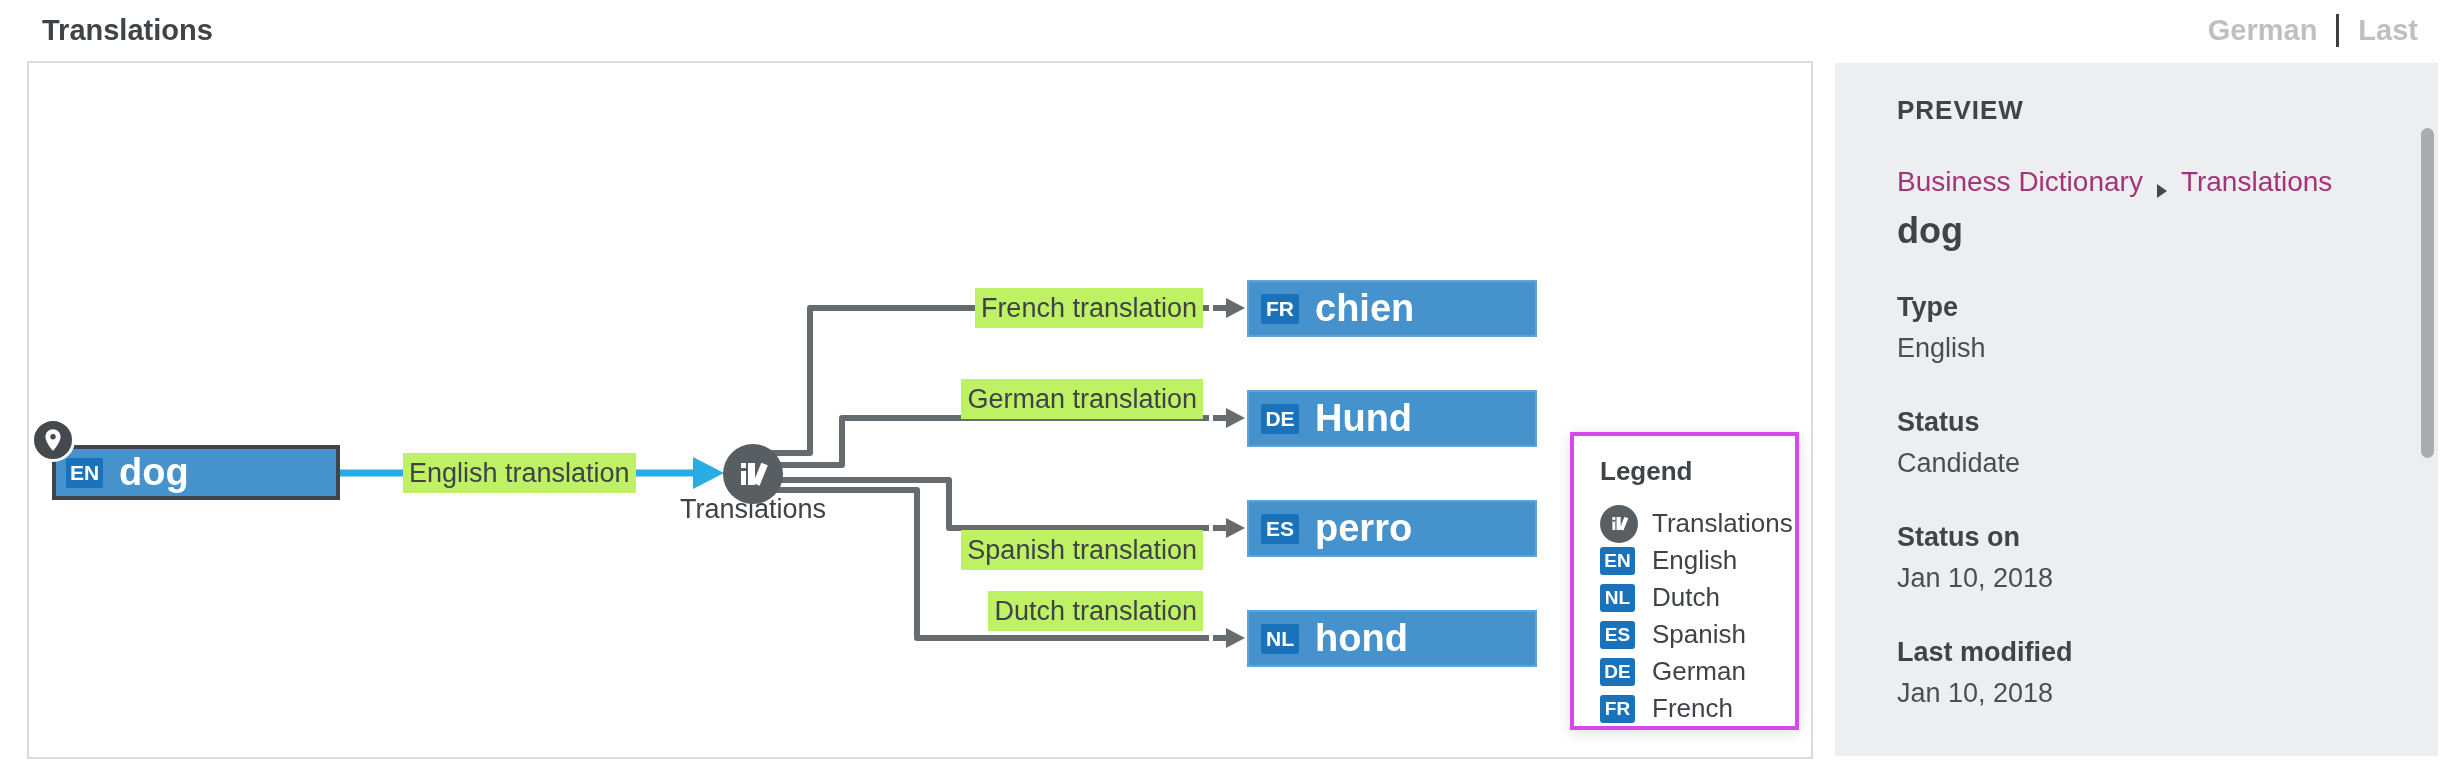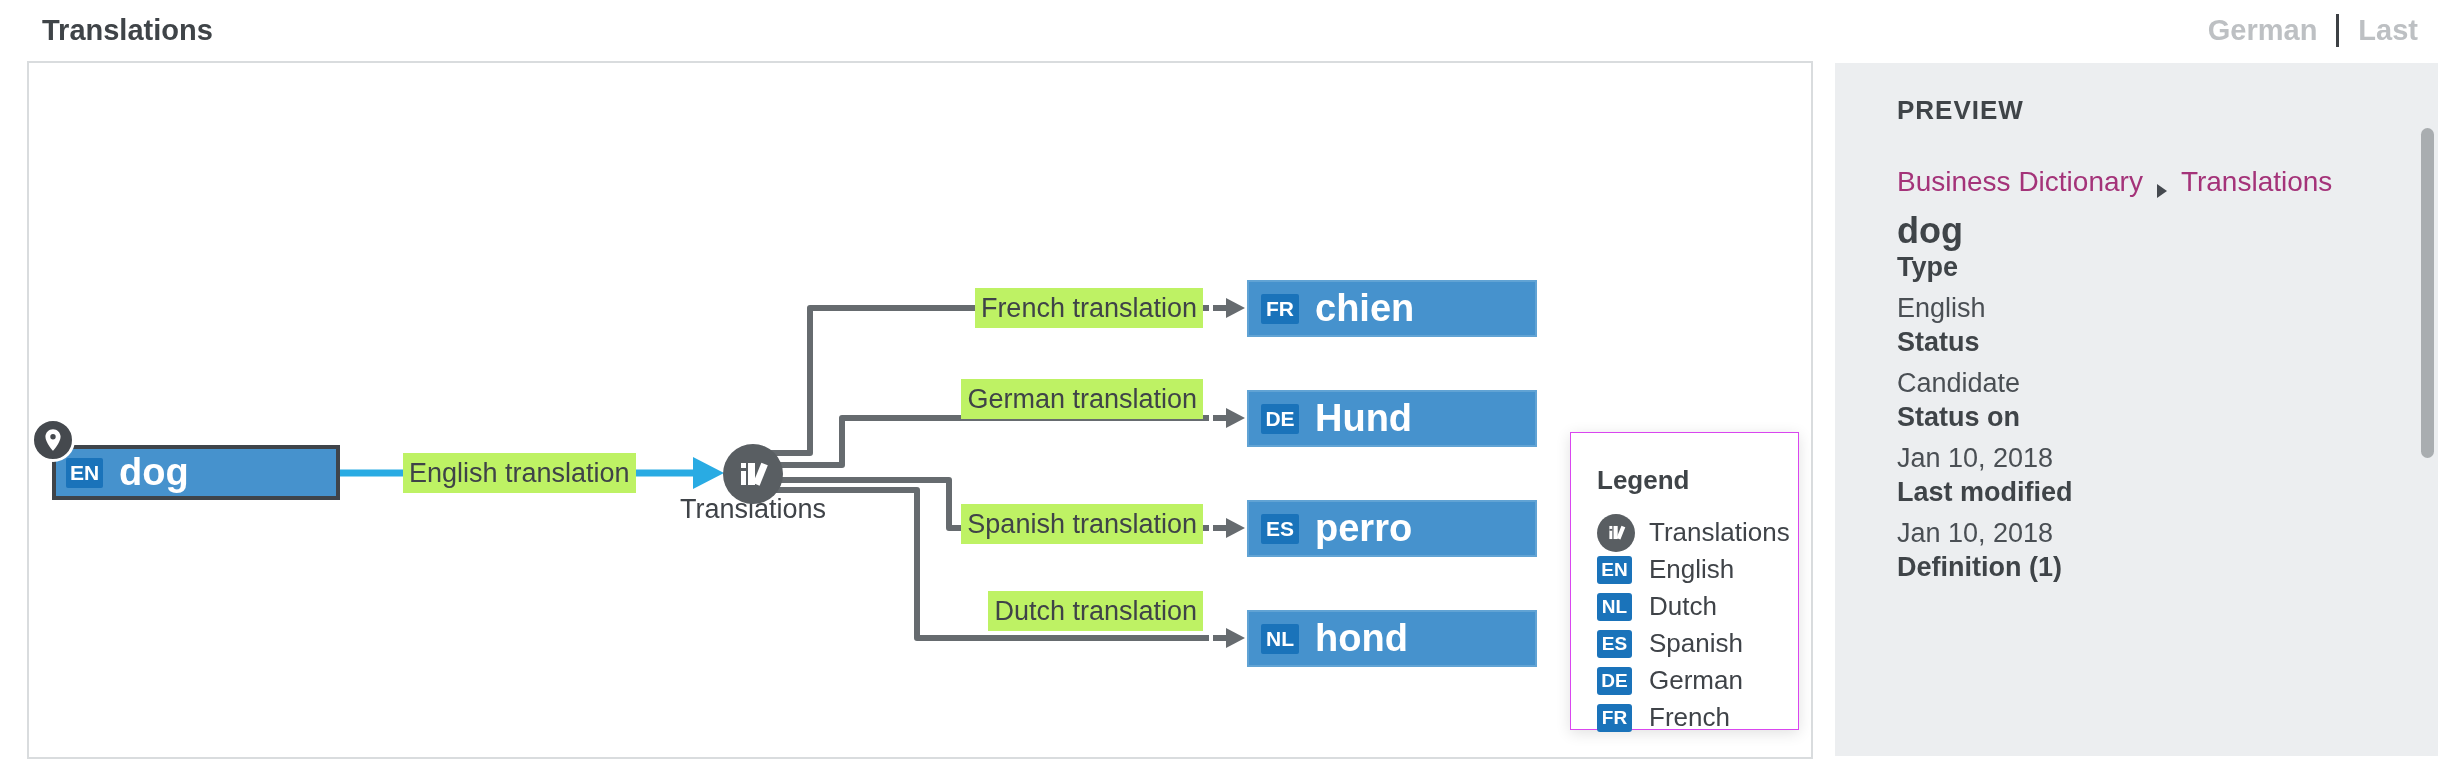--- a/index.html
+++ b/index.html
@@ -40,47 +40,47 @@
   .hub-node { position:absolute; left:694px; top:381px; width:60px; height:60px;
               background:#595e62; border-radius:50%;
               display:flex; align-items:center; justify-content:center; z-index:3; }
   .hub-label { position:absolute; left:624px; top:431px; width:200px; text-align:center;
                font-size:27px; color:#3f4348; z-index:2; }
 
   .edge-label { position:absolute; height:40px; line-height:40px; background:#bef264;
                 font-size:27px; color:#3f4348; padding:0 6px; white-space:nowrap; z-index:2; }
   .edge-label.right-anchored { right:608px; }
   .lbl-src { left:374px; top:390px; }
-  .lbl-fr { top:225px; } .lbl-de { top:316px; } .lbl-es { top:441px; } .lbl-nl { top:528px;margin-left:48px; }
+  .lbl-fr { top:225px; } .lbl-de { top:316px; } .lbl-es { top:467px; } .lbl-nl { top:528px;margin-left:48px; }
 
   
   .legend { position:absolute; left:1541px; top:369px; width:229px; height:298px;
-            background:#fff; border:1px solid #d946ef; box-shadow:0 3px 14px rgba(0,0,0,.12);
-            padding:32px 0 0 26px; z-index:5; }
+            background:#fff; border:4px solid #d946ef; box-shadow:0 3px 14px rgba(0,0,0,.12);
+            padding:20px 0 0 26px; z-index:5; }
   .legend-title { font-size:26px; font-weight:bold; color:#3f4448; }
   .legend-items { margin-top:18px; }
   .legend-item { display:flex; align-items:center; height:37px; }
   .legend-icon-cell { width:52px; display:flex; align-items:center; }
   .legend-badge { width:35px; height:28px; line-height:28px; background:#1a73ba; color:#fff;
                   font-size:19px; font-weight:bold; text-align:center; border-radius:3px; }
   .legend-circle { width:38px; height:38px; background:#595e62; border-radius:50%;
                    display:flex; align-items:center; justify-content:center; }
   .legend-item-label { font-size:26px; color:#3f4348; }
 
   
   .panel { position:absolute; left:1835px; top:63px; width:603px; height:693px;
            background:#eceef0; overflow:hidden; padding:32px 54px 0 62px; }
   .panel-title { font-size:26px; font-weight:bold; color:#3f4448; letter-spacing:1px; }
   .breadcrumb { margin-top:40px; font-size:28px; color:#a43379; display:flex; align-items:flex-end; }
   .crumb { cursor:pointer; }
   .crumb-sep { width:0; height:0; border-left:10px solid #45494f;
                border-top:7px solid transparent; border-bottom:7px solid transparent;
                margin:2px 14px 0 14px; }
   .asset-name { margin-top:12px; font-size:36px; font-weight:bold; color:#3f4448; }
-  .field { }
+  .field { margin-top:40px; }
   .field-label { font-size:27px; font-weight:bold; color:#3f4448; }
   .field-value { font-size:27px; color:#4a4f54; margin-top:6px; line-height:38px; width:535px; }
 
   .scrollbar-thumb { position:absolute; left:2421px; top:128px; width:13px; height:330px;
                      background:#a9adb0; border-radius:7px; z-index:6; }
 </style>
 </head>
 <body>
 
 <div class="page">

